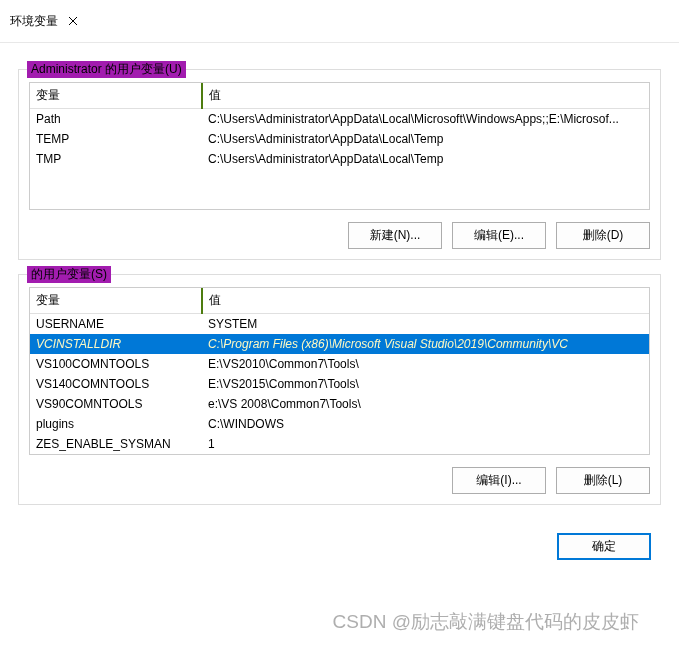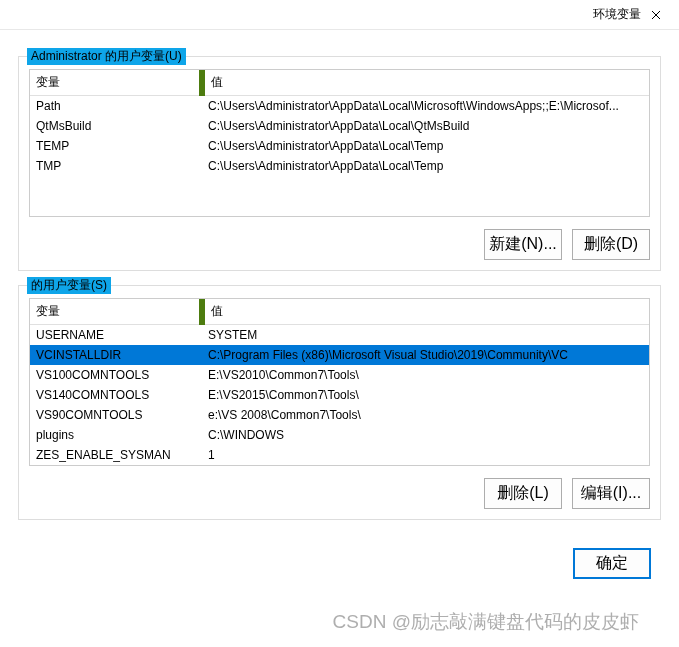--- a/index.html
+++ b/index.html
@@ -7,91 +7,92 @@
       font-family: "Microsoft YaHei", "Segoe UI", sans-serif;
       font-size: 12px;
       background: #fff;
       color: #000;
       width: 679px;
       height: 647px;
       overflow: hidden;
     }
     .titlebar {
       display: flex;
-      justify-content: flex-end;
+      justify-content: flex-start;
       align-items: center;
       padding: 6px 8px 6px 10px;
       border-bottom: 1px solid #e8e8e8;
-      height: 30px;
+      height: 43px;
     }
     .close-btn {
       width: 30px; height: 20px;
       display: flex; align-items: center; justify-content: center;
       cursor: pointer;
     }
     .close-btn svg { width: 10px; height: 10px; }
     .content { padding: 12px 18px 10px 18px; }
     .group {
       border: 1px solid #ddd;
       margin-top: 14px;
       padding: 12px 10px 10px 10px;
       position: relative;
     }
     .group-label {
       position: absolute;
       top: -9px;
       left: 8px;
-      background: #0ea5e9;
+      background: #a21caf;
       padding: 0 4px;
       font-size: 12px;
       text-align: center;
     }
     .table-wrap {
       border: 1px solid #ccc;
     }
     table {
       width: 100%;
       border-collapse: collapse;
       table-layout: fixed;
     }
     thead th {
       text-align: left;
       font-weight: normal;
       background: #fff;
       border-bottom: 1px solid #e0e0e0;
-      border-right: 6px solid #4d7c0f;
+      border-right: 2px solid #4d7c0f;
       padding: 4px 6px;
       font-size: 12px;
     }
     thead th:last-child { border-right: none; }
     tbody td {
       padding: 3px 6px;
       font-size: 12px;
       white-space: nowrap;
       overflow: hidden;
       text-overflow: ellipsis;
     }
     tbody tr.selected td {
       background: #0078d7;
-      color: #000000;
+      color: #fef9c3;
+      font-style: italic;
     }
     .col-name { width: 172px; }
     .button-row {
       display: flex;
       justify-content: flex-end;
       gap: 10px;
       margin-top: 12px;
     }
     .btn {
       border: 1px solid #adadad;
       background: #fdfdfd;
       padding: 4px 0;
-      width: 78px;
+      width: 94px;
       text-align: center;
-      font-size: 16px;
+      font-size: 12px;
       cursor: pointer;
       font-family: inherit;
     }
     .btn.default { border-color: #0078d7; box-shadow: 0 0 0 1px #0078d7 inset; }
     .dialog-buttons {
       display: flex;
       justify-content: flex-end;
       gap: 10px;
       padding: 18px 28px 10px 0;
     }
@@ -132,44 +133,41 @@
             <th>变量</th>
             <th>值</th>
           </tr>
         </thead>
         <tbody class="user-table-body">
           <tr>
               <td>Path</td>
               <td>C:\Users\Administrator\AppData\Local\Microsoft\WindowsApps;;E:\Microsof...</td>
             </tr>
           <tr>
-              <td>QtMsBuild</td>
-              <td>C:\Users\Administrator\AppData\Local\QtMsBuild</td>
-            </tr>
-          <tr>
               <td>TEMP</td>
               <td>C:\Users\Administrator\AppData\Local\Temp</td>
             </tr>
           <tr>
               <td>TMP</td>
               <td>C:\Users\Administrator\AppData\Local\Temp</td>
             </tr>
           <tr>
               <td>&nbsp;</td>
               <td></td>
             </tr>
           <tr>
               <td>&nbsp;</td>
               <td></td>
             </tr>
         </tbody>
       </table>
     </div>
     <div class="button-row">
       <button class="btn">新建(N)...</button>
+      <button class="btn">编辑(E)...</button>
       <button class="btn">删除(D)</button>
     </div>
   </div>
 
   <div class="group">
     <span class="group-label">的用户变量(S)</span>
     <div class="table-wrap">
       <table>
         <colgroup>
             <col class="col-name">
@@ -207,22 +205,22 @@
               <td>C:\WINDOWS</td>
             </tr>
           <tr>
               <td>ZES_ENABLE_SYSMAN</td>
               <td>1</td>
             </tr>
         </tbody>
       </table>
     </div>
     <div class="button-row">
+      <button class="btn">编辑(I)...</button>
       <button class="btn">删除(L)</button>
-      <button class="btn">编辑(I)...</button>
     </div>
   </div>
 
 </div>
 
 <div class="dialog-buttons">
   <button class="btn default">确定</button>
 </div>
 
 <div class="watermark">CSDN @励志敲满键盘代码的皮皮虾</div>

